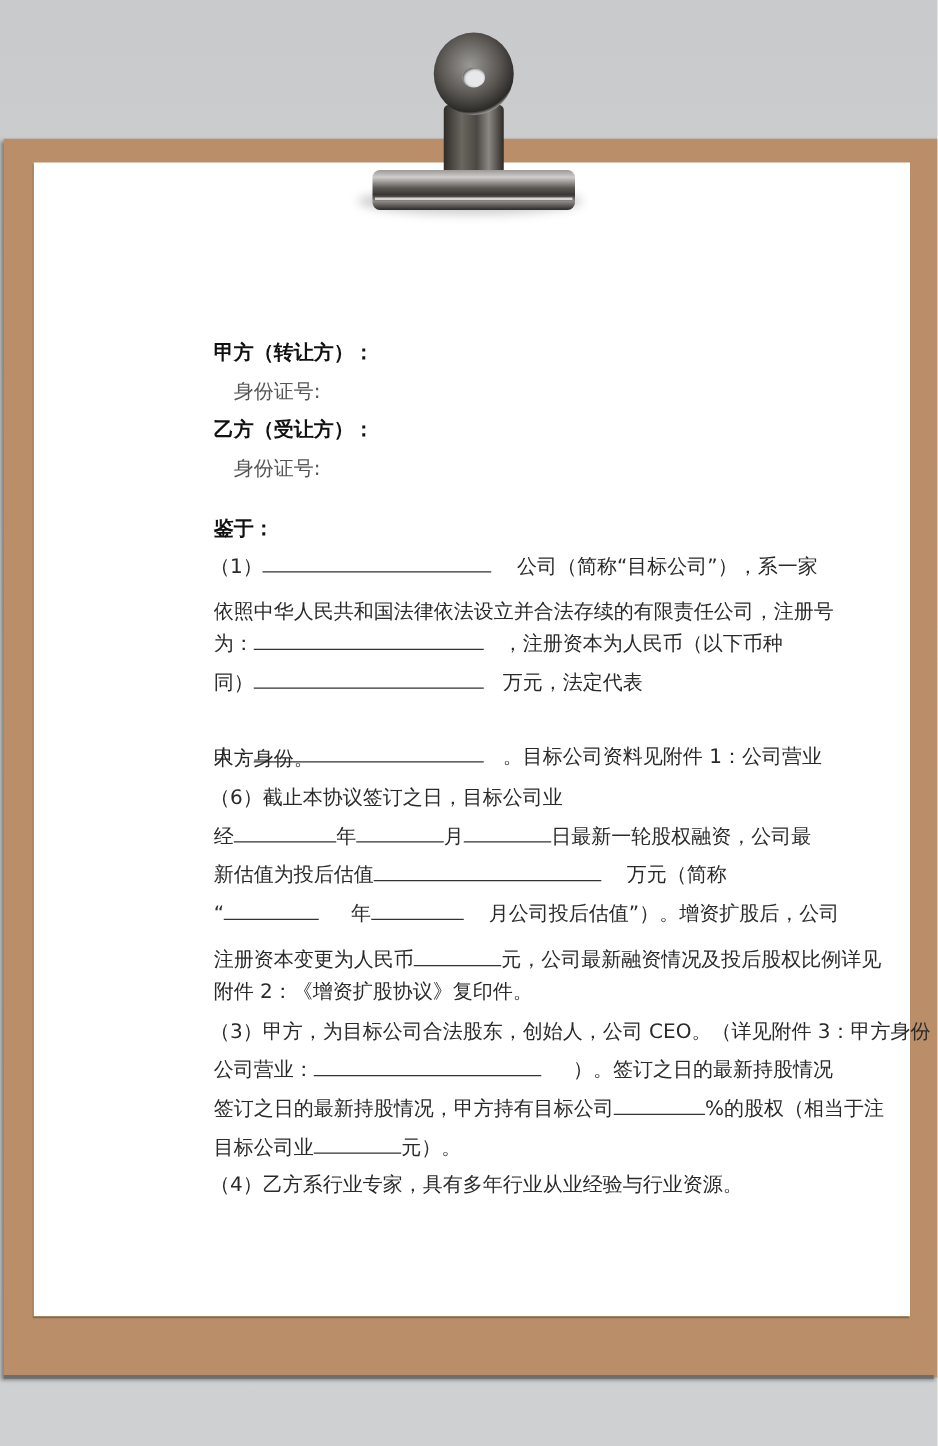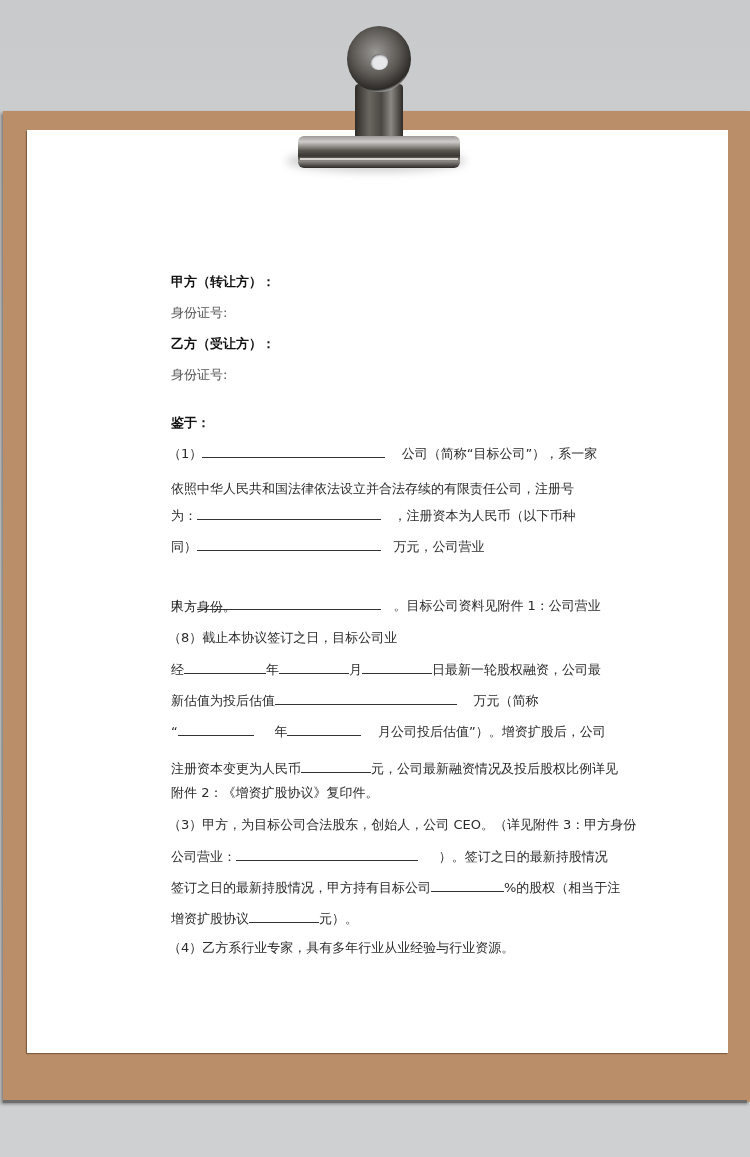--- a/index.html
+++ b/index.html
@@ -17,24 +17,24 @@
     position:absolute; left:3px; top:1100px; width:744px; height:3px;
     background:#6d6d6d;
   }
   .paper {
     position:absolute; left:27px; top:130px; width:701px; height:923px;
     background:#ffffff;
     box-shadow: -1px 1px 1px rgba(90,60,30,0.6);
   }
   .line {
     position:absolute; left:171px; white-space:nowrap;
-    font-size:13px; color:#2a2a2a; line-height:14px;
+    font-size:16px; color:#2a2a2a; line-height:14px;
   }
   .bold { font-weight:bold; color:#111; }
-  .gray { color:#555; }
+  .gray { color:#555;margin-left:16px; }
   .blank { display:inline-block; border-bottom:1px solid #333; height:11px; vertical-align:baseline; }
   
   .clip-shadow { position:absolute; left:286px; top:150px; width:180px; height:22px; border-radius:50%; background:rgba(0,0,0,0.18); filter:blur(4px); }
   .clip-ring {
     position:absolute; left:347px; top:26px; width:64px; height:66px; border-radius:50%;
     background: radial-gradient(circle at 45% 40%, #9a9895 0%, #5a5753 45%, #2c2a27 70%, #d9d9d9 78%, #3b3936 90%);
   }
   .clip-hole {
     position:absolute; left:370px; top:54px; width:18px; height:16px; border-radius:50%;
     background:#e7e8ea; box-shadow: inset 1px 1px 2px #555;
@@ -72,28 +72,28 @@
 <div class="line bold" style="top:416px">鉴于：</div>
 
 <div class="line" style="top:446px;left:168px">
   <span>（1）</span><span class="blank" style="width:183px"></span>&nbsp;&nbsp;&nbsp;&nbsp;<span>公司（简称“目标公司”），系一家</span>
 </div>
 <div class="line" style="top:482px">依照中华人民共和国法律依法设立并合法存续的有限责任公司，注册号</div>
 <div class="line" style="top:508px">
   <span>为：</span><span class="blank" style="width:184px"></span>&nbsp;&nbsp;&nbsp;<span>，注册资本为人民币（以下币种</span>
 </div>
 <div class="line" style="top:539px">
-  <span>同）</span><span class="blank" style="width:184px"></span>&nbsp;&nbsp;&nbsp;<span>万元，公司营业</span>
+  <span>同）</span><span class="blank" style="width:184px"></span>&nbsp;&nbsp;&nbsp;<span>万元，法定代表</span>
 </div>
 <div class="line" style="top:598px">
   <span>人：</span><span class="blank" style="width:184px"></span>&nbsp;&nbsp;&nbsp;<span>。目标公司资料见附件 1：公司营业</span>
 </div>
 <div class="line" style="top:600px">甲方身份。</div>
 
-<div class="line" style="top:631px;left:168px">（8）截止本协议签订之日，目标公司业</div>
+<div class="line" style="top:631px;left:168px">（6）截止本协议签订之日，目标公司业</div>
 <div class="line" style="top:662px">
   <span>经</span><span class="blank" style="width:82px"></span><span>年</span><span class="blank" style="width:70px"></span><span>月</span><span class="blank" style="width:70px"></span><span>日最新一轮股权融资，公司最</span>
 </div>
 <div class="line" style="top:693px">
   <span>新估值为投后估值</span><span class="blank" style="width:182px"></span>&nbsp;&nbsp;&nbsp;&nbsp;<span>万元（简称</span>
 </div>
 <div class="line" style="top:724px">
   <span>“</span><span class="blank" style="width:76px"></span>&nbsp;&nbsp;&nbsp;&nbsp;&nbsp;<span>年</span><span class="blank" style="width:74px"></span>&nbsp;&nbsp;&nbsp;&nbsp;<span>月公司投后估值”）。增资扩股后，公司</span>
 </div>
 <div class="line" style="top:761px">
@@ -102,16 +102,16 @@
 <div class="line" style="top:786px">附件 2：《增资扩股协议》复印件。</div>
 
 <div class="line" style="top:818px;left:168px">（3）甲方，为目标公司合法股东，创始人，公司 CEO。（详见附件 3：甲方身份</div>
 <div class="line" style="top:849px">
   <span>公司营业：</span><span class="blank" style="width:182px"></span>&nbsp;&nbsp;&nbsp;&nbsp;&nbsp;<span>）。签订之日的最新持股情况</span>
 </div>
 <div class="line" style="top:880px">
   <span>签订之日的最新持股情况，甲方持有目标公司</span><span class="blank" style="width:73px"></span><span>%的股权（相当于注</span>
 </div>
 <div class="line" style="top:911px">
-  <span>增资扩股协议</span><span class="blank" style="width:70px"></span><span>元）。</span>
+  <span>目标公司业</span><span class="blank" style="width:70px"></span><span>元）。</span>
 </div>
 
 <div class="line" style="top:941px;left:168px">（4）乙方系行业专家，具有多年行业从业经验与行业资源。</div>
 
 </body></html>

